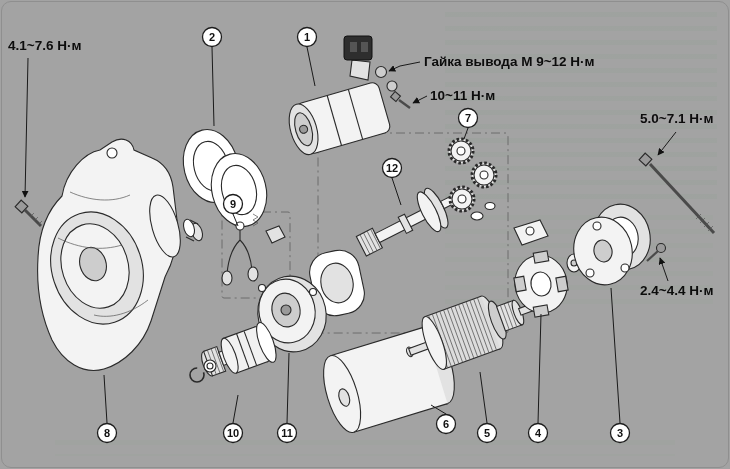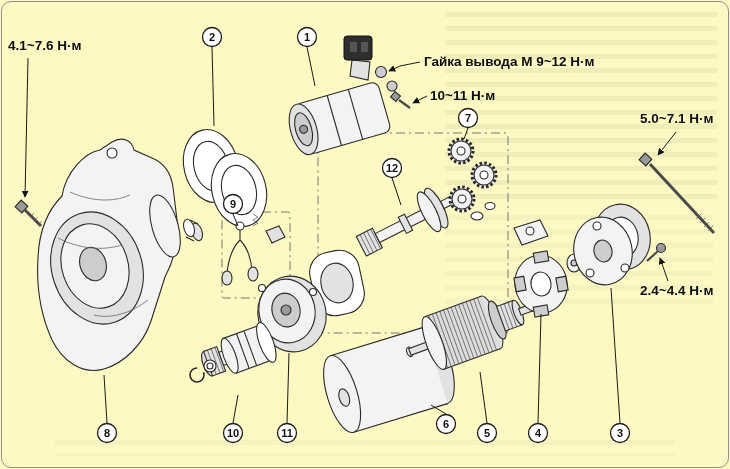--- a/index.html
+++ b/index.html
@@ -1,16 +1,16 @@
 <!DOCTYPE html>
 <html><head>
 <meta charset="utf-8">
 <style>
   html,body{margin:0;padding:0;background:#e8e8e8;}
-  .stage{position:relative;width:730px;height:469px;background:#fef9c3;overflow:hidden;
+  .stage{position:relative;width:730px;height:469px;background:#a3a3a3;overflow:hidden;
          font-family:"Liberation Sans",sans-serif;}
   .frame{position:absolute;inset:1px;border:1.5px solid #8f8f8f;border-radius:10px;pointer-events:none;}
   .ghost{position:absolute;pointer-events:none;opacity:.45;filter:blur(.5px);
          background:repeating-linear-gradient(180deg,rgba(125,160,130,.25) 0 5px,transparent 5px 14px);}
   svg{position:absolute;left:0;top:0;}
   .s  {stroke:#2a2a2a;stroke-width:1.1;fill:none;}
   .fw {fill:#ffffff;stroke:#2a2a2a;stroke-width:1.1;}
   .f1 {fill:#f3f3f3;stroke:#2a2a2a;stroke-width:1.1;}
   .f2 {fill:#e2e2e2;stroke:#2a2a2a;stroke-width:1.1;}
   .f3 {fill:#cdcdcd;stroke:#2a2a2a;stroke-width:1.1;}

